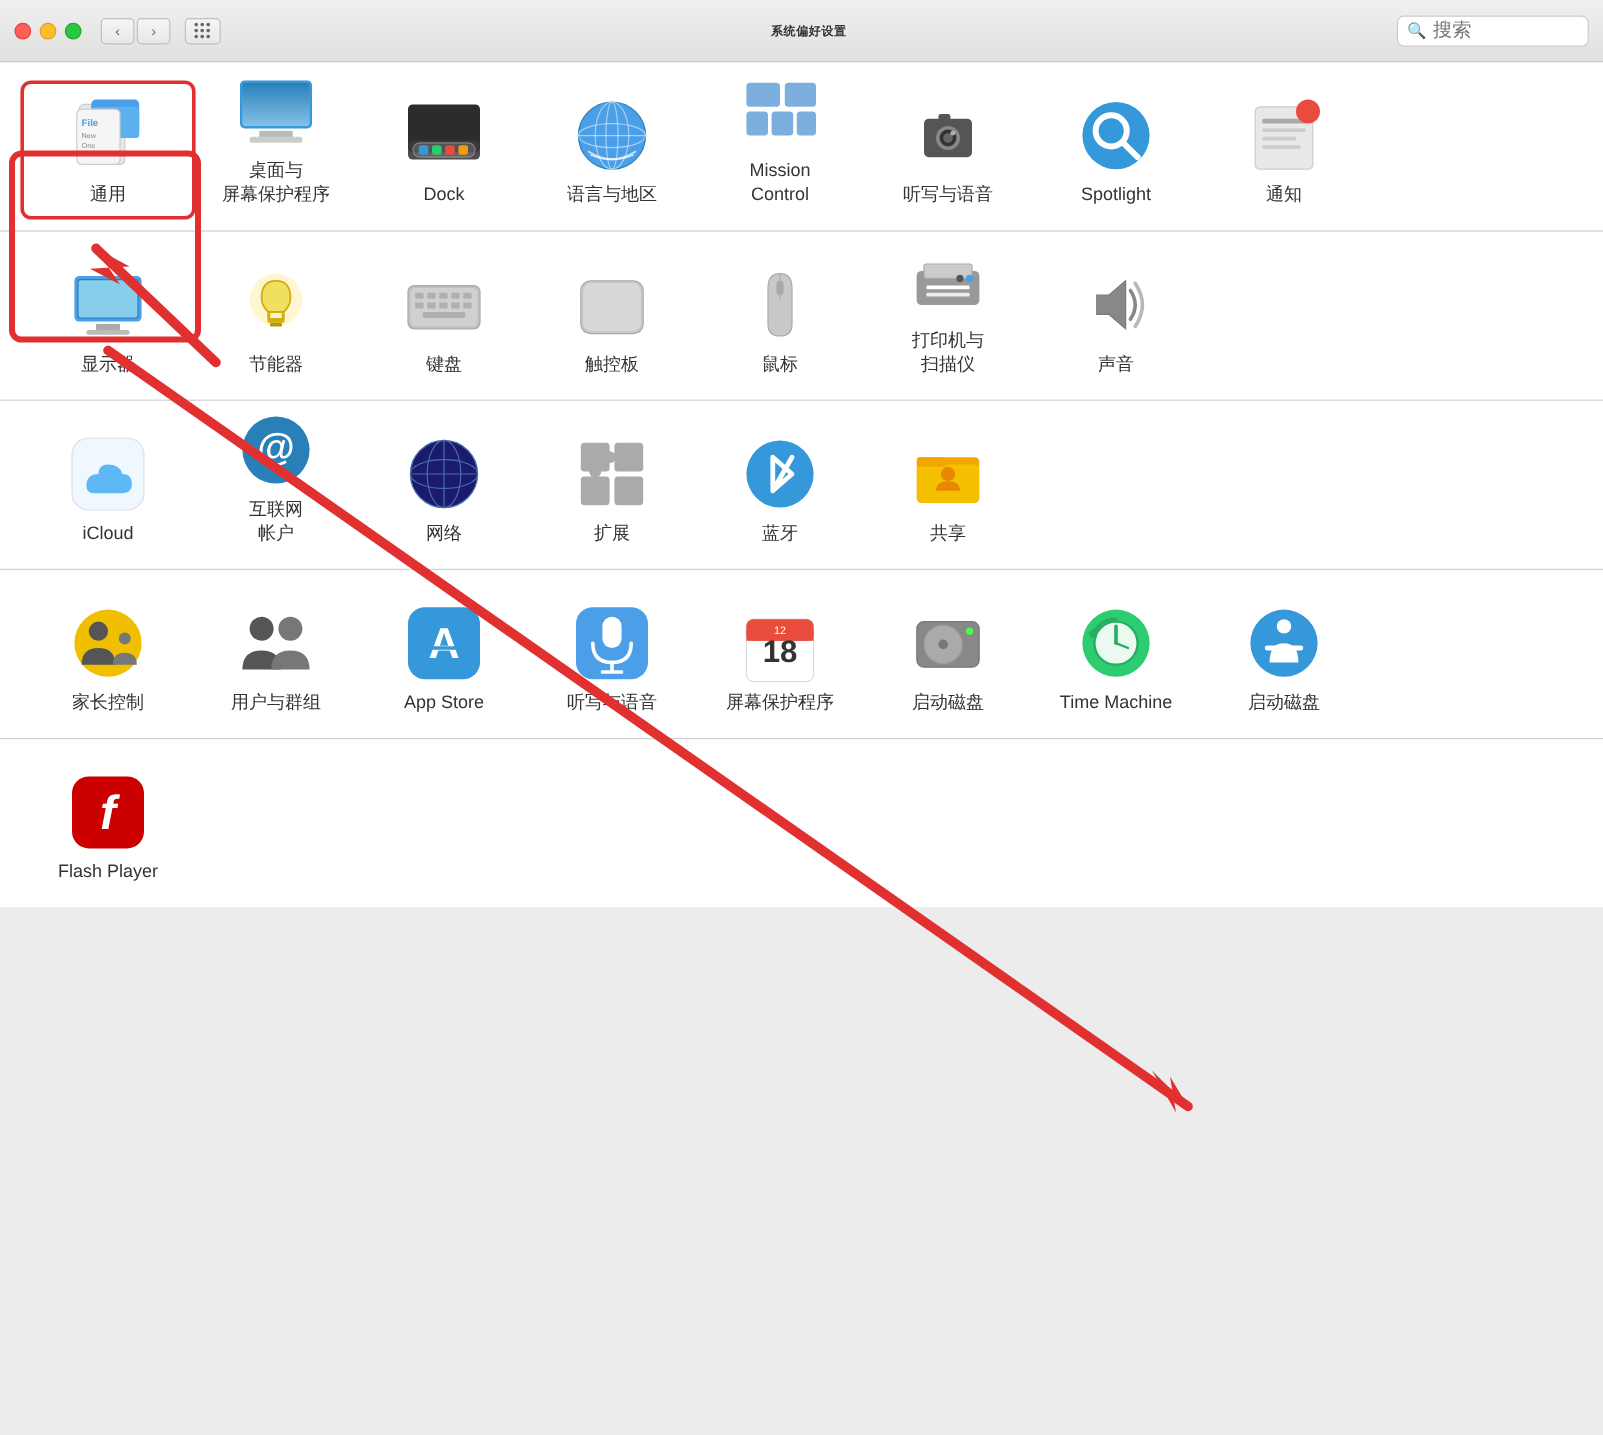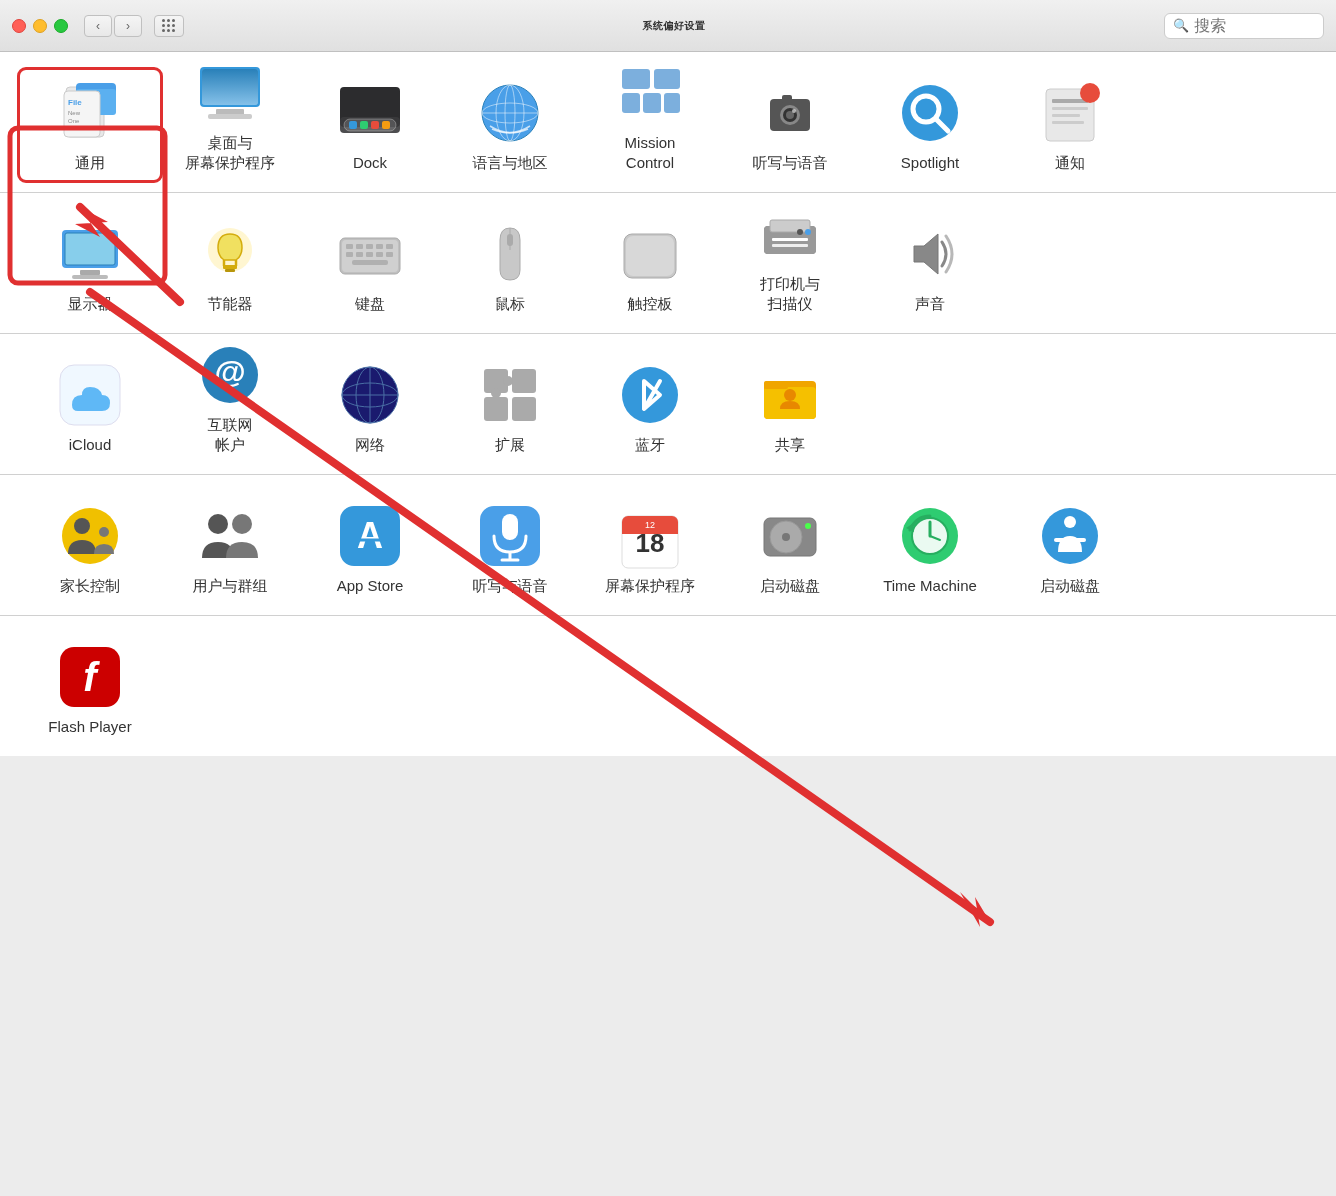--- a/index.html
+++ b/index.html
@@ -415,39 +415,39 @@
 
             <rect x="16" y="40" width="36" height="5" rx="2" fill="#b0b0b0"></rect>
           </svg>
         </div>
         <div class="icon-label">键盘</div>
       </div>
 
       <div class="icon-item">
         <div class="icon-img">
           <svg width="68" height="68" viewBox="0 0 68 68">
-
-            <path d="M24 20 Q24 8 34 8 Q44 8 44 20 L44 50 Q44 60 34 60 Q24 60 24 50 Z" fill="#c8c8c8" stroke="#aaa" stroke-width="1"></path>
-
-            <line x1="34" y1="8" x2="34" y2="30" stroke="#aaa" stroke-width="1"></line>
-
-            <rect x="31" y="14" width="6" height="12" rx="3" fill="#aaa"></rect>
-          </svg>
-        </div>
-        <div class="icon-label">鼠标</div>
-      </div>
-
-      <div class="icon-item">
-        <div class="icon-img">
-          <svg width="68" height="68" viewBox="0 0 68 68">
             <rect x="8" y="14" width="52" height="44" rx="8" fill="#c8c8c8" stroke="#aaa" stroke-width="1"></rect>
             <rect x="10" y="16" width="48" height="40" rx="7" fill="#d8d8d8"></rect>
           </svg>
         </div>
         <div class="icon-label">触控板</div>
+      </div>
+
+      <div class="icon-item">
+        <div class="icon-img">
+          <svg width="68" height="68" viewBox="0 0 68 68">
+
+            <path d="M24 20 Q24 8 34 8 Q44 8 44 20 L44 50 Q44 60 34 60 Q24 60 24 50 Z" fill="#c8c8c8" stroke="#aaa" stroke-width="1"></path>
+
+            <line x1="34" y1="8" x2="34" y2="30" stroke="#aaa" stroke-width="1"></line>
+
+            <rect x="31" y="14" width="6" height="12" rx="3" fill="#aaa"></rect>
+          </svg>
+        </div>
+        <div class="icon-label">鼠标</div>
       </div>
 
       <div class="icon-item">
         <div class="icon-img">
           <svg width="68" height="68" viewBox="0 0 68 68">
 
             <rect x="8" y="26" width="52" height="28" rx="4" fill="#888"></rect>
             <rect x="8" y="26" width="52" height="28" rx="4" fill="#999"></rect>
 
             <rect x="14" y="20" width="40" height="12" rx="2" fill="#ccc" stroke="#aaa" stroke-width="1"></rect>

